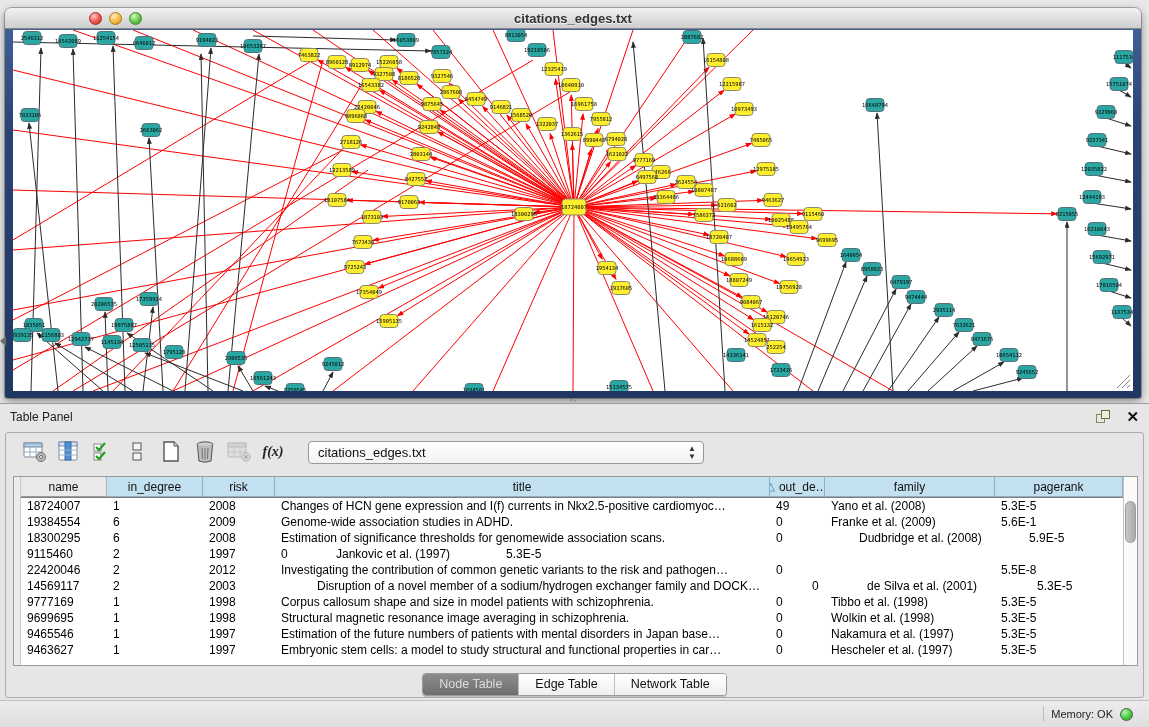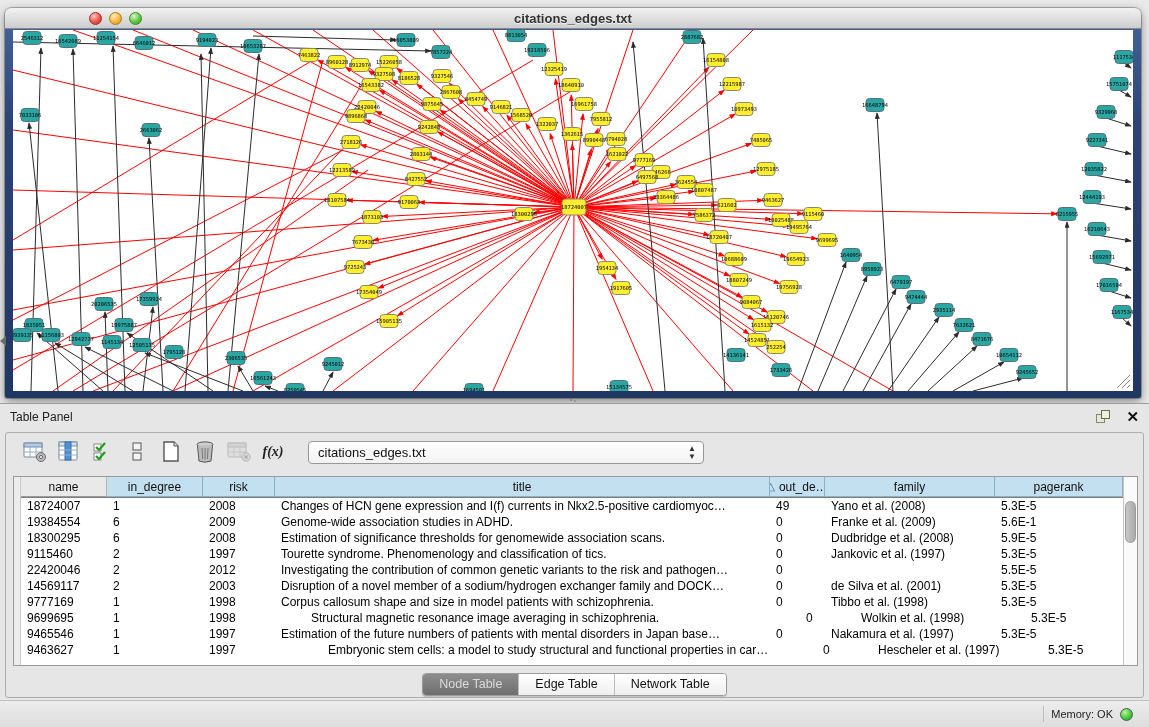--- a/index.html
+++ b/index.html
@@ -919,82 +919,81 @@
               <div class="tcell" style="width: 55px;">0</div>
               <div class="tcell" style="width: 170px;">Franke et al. (2009)</div>
               <div class="tcell" style="flex: 1 1 0%;">5.6E-1</div>
             </div>
             <div class="trow">
               <div class="tcell" style="width: 86px;">18300295</div>
               <div class="tcell" style="width: 96px;">6</div>
               <div class="tcell" style="width: 72px;">2008</div>
               <div class="tcell" style="width: 495px;">Estimation of significance thresholds for genomewide association scans.</div>
               <div class="tcell" style="width: 55px;">0</div>
-              <div class="tcell" style="width: 170px;">Dudbridge et al. (2008)</div>
+              <div class="tcell" style="width: 170px; margin-left: 28px;">Dudbridge et al. (2008)</div>
               <div class="tcell" style="flex: 1 1 0%;">5.9E-5</div>
             </div>
             <div class="trow">
               <div class="tcell" style="width: 86px;">9115460</div>
               <div class="tcell" style="width: 96px;">2</div>
               <div class="tcell" style="width: 72px;">1997</div>
-              <div class="tcell" style="width: 495px;">Tourette syndrome. Phenomenology and classification of tics.</div>
               <div class="tcell" style="width: 55px;">0</div>
               <div class="tcell" style="width: 170px;">Jankovic et al. (1997)</div>
               <div class="tcell" style="flex: 1 1 0%;">5.3E-5</div>
             </div>
             <div class="trow">
               <div class="tcell" style="width: 86px;">22420046</div>
               <div class="tcell" style="width: 96px;">2</div>
               <div class="tcell" style="width: 72px;">2012</div>
               <div class="tcell" style="width: 495px;">Investigating the contribution of common genetic variants to the risk and pathogen…</div>
               <div class="tcell" style="width: 55px;">0</div>
               <div class="tcell" style="width: 170px; margin-top: 29px;">Stergiakouli et al. (2012)</div>
-              <div class="tcell" style="flex: 1 1 0%;">5.5E-5</div>
+              <div class="tcell" style="flex: 1 1 0%;">5.5E-8</div>
             </div>
             <div class="trow">
               <div class="tcell" style="width: 86px;">14569117</div>
               <div class="tcell" style="width: 96px;">2</div>
               <div class="tcell" style="width: 72px;">2003</div>
-              <div class="tcell" style="width: 495px;">Disruption of a novel member of a sodium/hydrogen exchanger family and DOCK…</div>
+              <div class="tcell" style="width: 495px; margin-left: 36px;">Disruption of a novel member of a sodium/hydrogen exchanger family and DOCK…</div>
               <div class="tcell" style="width: 55px;">0</div>
               <div class="tcell" style="width: 170px;">de Silva et al. (2001)</div>
               <div class="tcell" style="flex: 1 1 0%;">5.3E-5</div>
             </div>
             <div class="trow">
               <div class="tcell" style="width: 86px;">9777169</div>
               <div class="tcell" style="width: 96px;">1</div>
               <div class="tcell" style="width: 72px;">1998</div>
               <div class="tcell" style="width: 495px;">Corpus callosum shape and size in model patients with schizophrenia.</div>
               <div class="tcell" style="width: 55px;">0</div>
               <div class="tcell" style="width: 170px;">Tibbo et al. (1998)</div>
               <div class="tcell" style="flex: 1 1 0%;">5.3E-5</div>
             </div>
             <div class="trow">
               <div class="tcell" style="width: 86px;">9699695</div>
               <div class="tcell" style="width: 96px;">1</div>
               <div class="tcell" style="width: 72px;">1998</div>
-              <div class="tcell" style="width: 495px; margin-left: 30px;">Structural magnetic resonance image averaging in schizophrenia.</div>
+              <div class="tcell" style="width: 495px;">Structural magnetic resonance image averaging in schizophrenia.</div>
               <div class="tcell" style="width: 55px;">0</div>
               <div class="tcell" style="width: 170px;">Wolkin et al. (1998)</div>
               <div class="tcell" style="flex: 1 1 0%;">5.3E-5</div>
             </div>
             <div class="trow">
               <div class="tcell" style="width: 86px;">9465546</div>
               <div class="tcell" style="width: 96px;">1</div>
               <div class="tcell" style="width: 72px;">1997</div>
               <div class="tcell" style="width: 495px;">Estimation of the future numbers of patients with mental disorders in Japan base…</div>
               <div class="tcell" style="width: 55px;">0</div>
               <div class="tcell" style="width: 170px;">Nakamura et al. (1997)</div>
               <div class="tcell" style="flex: 1 1 0%;">5.3E-5</div>
             </div>
             <div class="trow">
               <div class="tcell" style="width: 86px;">9463627</div>
               <div class="tcell" style="width: 96px;">1</div>
               <div class="tcell" style="width: 72px;">1997</div>
-              <div class="tcell" style="width: 495px; margin-left: 47px;">Embryonic stem cells: a model to study structural and functional properties in car…</div>
+              <div class="tcell" style="width: 495px;">Embryonic stem cells: a model to study structural and functional properties in car…</div>
               <div class="tcell" style="width: 55px;">0</div>
               <div class="tcell" style="width: 170px;">Hescheler et al. (1997)</div>
               <div class="tcell" style="flex: 1 1 0%;">5.3E-5</div>
             </div>
           </div>
       </div>
       <div class="vscroll">
         <div class="vthumb"></div>
       </div>
     </div>

